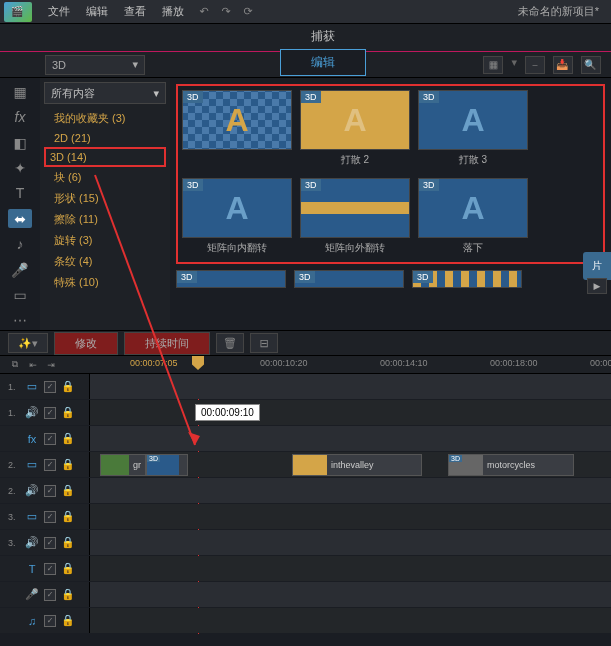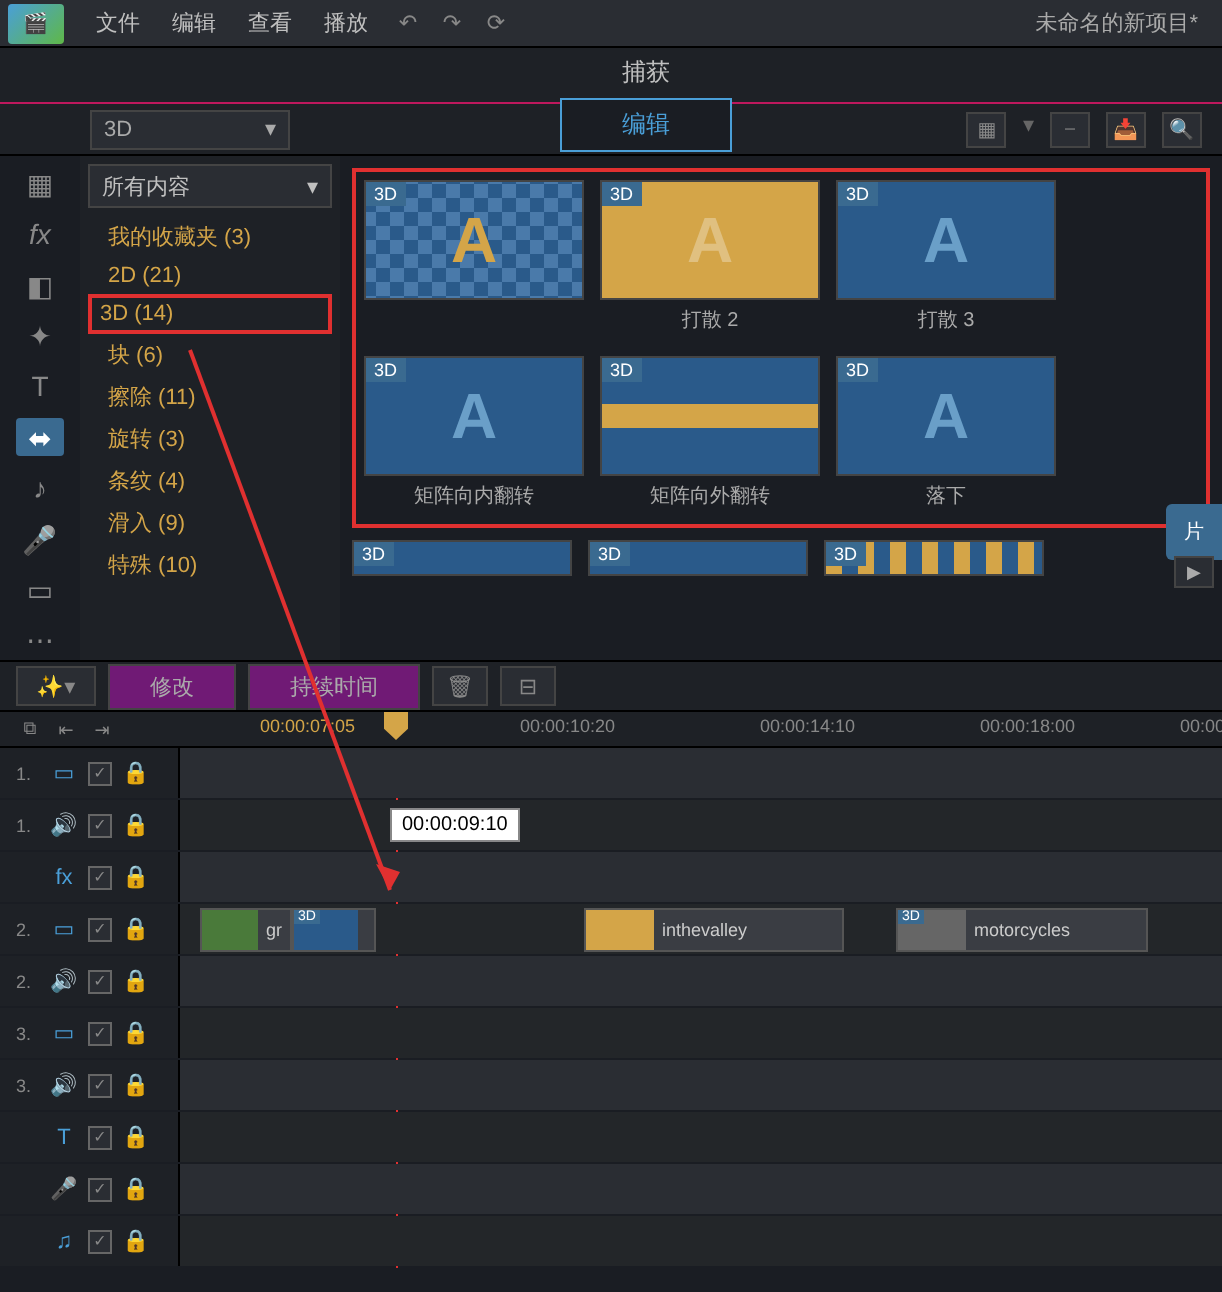--- a/index.html
+++ b/index.html
@@ -45,21 +45,21 @@
 .badge-3d { position: absolute; top: 0; left: 0; background: #3a6a90; color: #fff; font-size: 9px; padding: 1px 4px; }
 .letterA { font-size: 32px; color: #6a9fc8; font-weight: bold; }
 .checker { background: repeating-conic-gradient(#2a5a8a 0 25%, #4a7aaa 0 50%) 50%/14px 14px; }
 .orange-bg { background: #d4a548; }
 
 .partial-row { display: flex; gap: 8px; margin-top: 6px; }
 .partial-thumb { width: 110px; height: 18px; background: #2a5a8a; position: relative; border: 1px solid #444; overflow: hidden; }
 
 
 .action-bar { height: 26px; background: #1e2126; display: flex; align-items: center; gap: 6px; padding: 0 8px; border-top: 1px solid #000; border-bottom: 1px solid #000; }
-.action-btn { padding: 3px 20px; background: #701a75; border: 1px solid #444; color: #aaa; font-size: 11px; cursor: pointer; }
+.action-btn { padding: 3px 20px; background: #7f1d1d; border: 1px solid #444; color: #aaa; font-size: 11px; cursor: pointer; }
 .action-icon-btn { width: 28px; height: 20px; background: #2a2d33; border: 1px solid #444; display: flex; align-items: center; justify-content: center; color: #888; cursor: pointer; }
 .magic-btn { width: 40px; }
 
 
 .timeline-header { height: 18px; background: #1e2126; display: flex; align-items: center; border-bottom: 1px solid #000; }
 .tl-controls { width: 90px; display: flex; gap: 4px; padding-left: 8px; }
 .tl-ctrl { width: 14px; height: 14px; color: #888; display: flex; align-items: center; justify-content: center; font-size: 9px; }
 .ruler { flex: 1; position: relative; display: flex; height: 18px; }
 .ruler-mark { position: absolute; font-size: 9px; color: #888; top: 2px; }
 .ruler-mark.orange { color: #d4a548; }
@@ -150,24 +150,24 @@
   <div class="sidebar">
     <div class="sidebar-header">
       <span>所有内容</span>
       <span>▾</span>
     </div>
     <div class="sidebar-list">
       <div class="sb-item">我的收藏夹  (3)</div>
       <div class="sb-item">2D  (21)</div>
       <div class="sb-item highlight">3D  (14)</div>
       <div class="sb-item">块  (6)</div>
+      <div class="sb-item">形状  (15)</div>
       <div class="sb-item">擦除  (11)</div>
       <div class="sb-item">旋转  (3)</div>
       <div class="sb-item">条纹  (4)</div>
-      <div class="sb-item">滑入  (9)</div>
       <div class="sb-item">特殊  (10)</div>
     </div>
   </div>
 
   <div class="browser">
     <div class="redbox">
       <div class="thumb-grid">
         <div class="thumb">
           <div class="thumb-img checker">
               <span class="badge-3d">3D</span>

